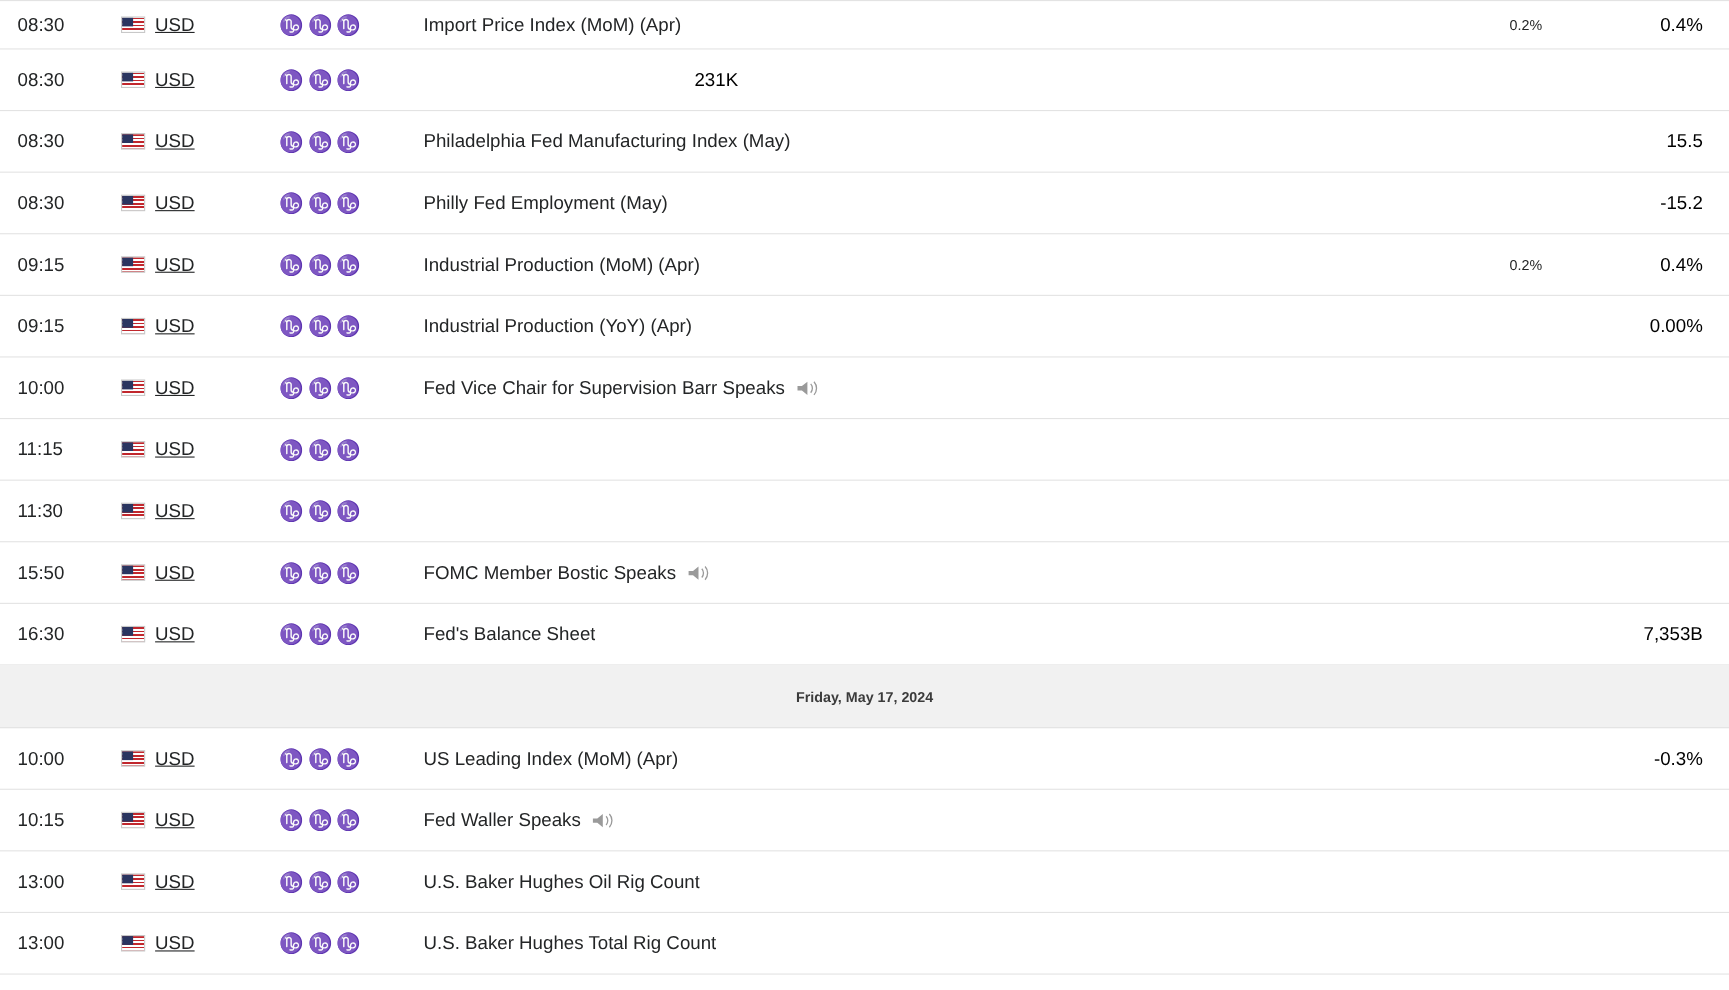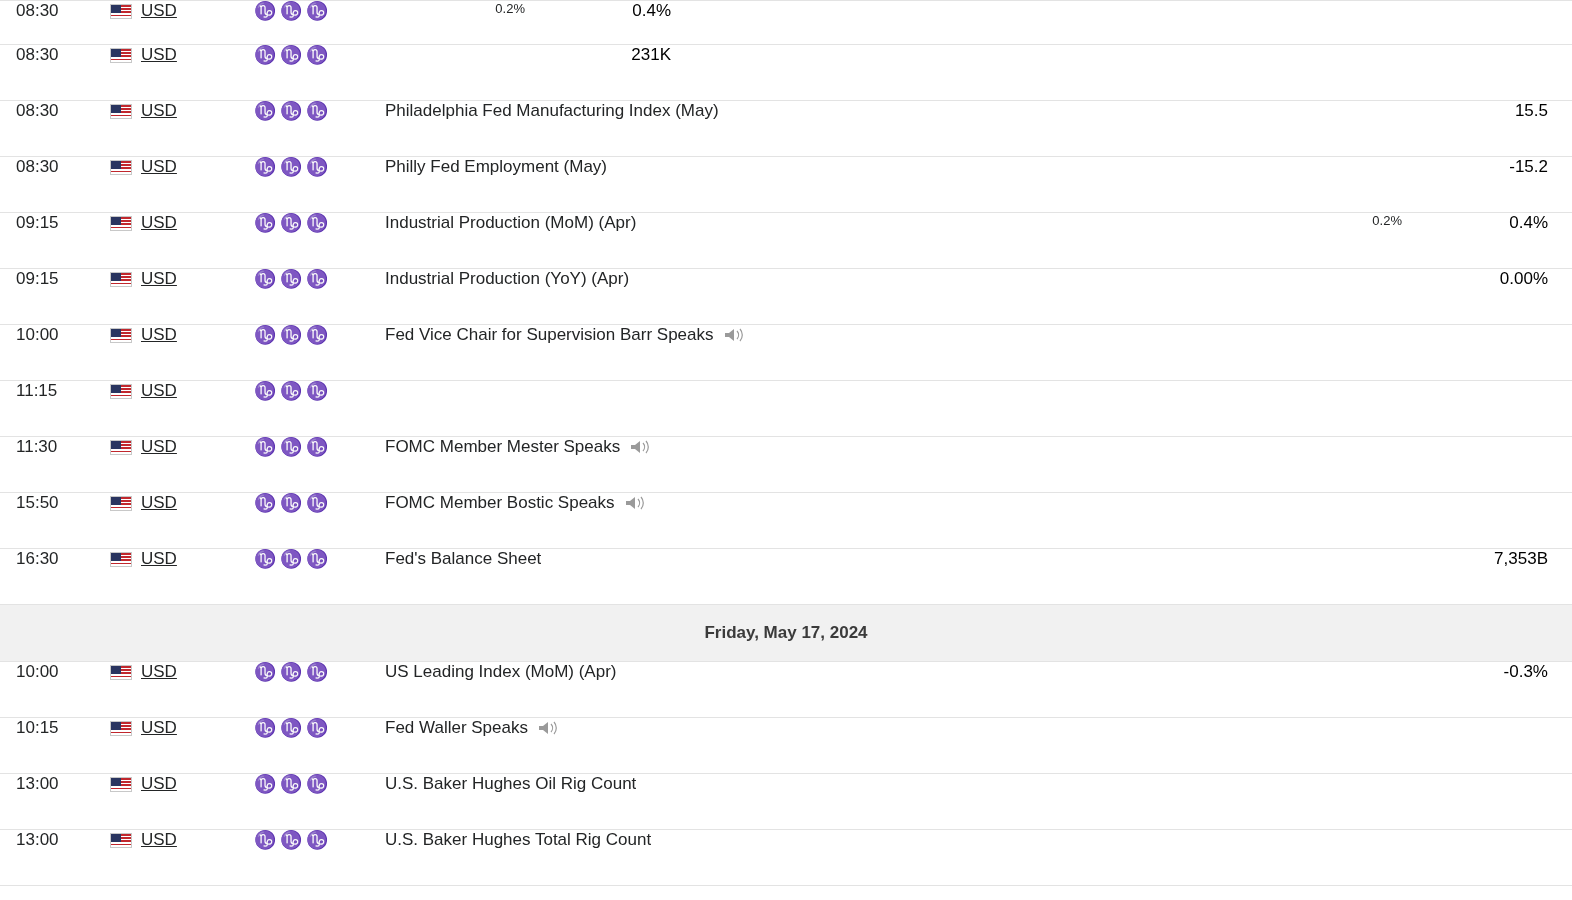--- a/index.html
+++ b/index.html
@@ -12,21 +12,21 @@
     height: 900px;
     font-family: "Liberation Sans", sans-serif;
     color: #232526;
     overflow: hidden;
   }
   .calendar {
     width: 1572px;
   }
   .row {
     display: flex;
-    align-items: flex-start;
+    align-items: center;
     height: 56px;
     border-bottom: 1px solid #e3e3e3;
     box-sizing: border-box;
   }
   .row.first {
     border-top: 1px solid #e3e3e3;
     height: 45px;
   }
   .cell-time {
     width: 110px;
@@ -134,21 +134,21 @@
     padding-right: 24px;
     box-sizing: border-box;
   }
   .day-header {
     height: 56px;
     display: flex;
     align-items: center;
     justify-content: center;
     background: #f1f1f1;
     border-bottom: 1px solid #e3e3e3;
-    font-size: 17px;
+    font-size: 13px;
     font-weight: bold;
     color: #3b3b3b;
   }
 </style>
 </head>
 <body>
 
 <div class="calendar" id="calendar">
     <div class="row first">
       <div class="cell-time">08:30</div>
@@ -156,20 +156,23 @@
         <span class="flag">
           <span class="canton"></span>
         </span>
         <span>USD</span>
       </div>
       <div class="cell-imp">
         <span class="bull">♑</span>
         <span class="bull">♑</span>
         <span class="bull off">♑</span>
       </div>
+      <div class="cell-event">
+        <span class="event-label">Import Price Index (MoM) (Apr)</span>
+      </div>
       <div class="cell-actual">0.2%</div>
       <div class="cell-forecast">0.4%</div>
     </div>
     <div class="row">
       <div class="cell-time">08:30</div>
       <div class="cell-cur">
         <span class="flag">
           <span class="canton"></span>
         </span>
         <span>USD</span>
@@ -306,30 +309,20 @@
         <span class="flag">
           <span class="canton"></span>
         </span>
         <span>USD</span>
       </div>
       <div class="cell-imp">
         <span class="bull">♑</span>
         <span class="bull">♑</span>
         <span class="bull off">♑</span>
       </div>
-      <div class="cell-event">
-        <span class="event-label">FOMC Member Mester Speaks</span>
-        <span class="speaker-icon">
-          <svg width="24" height="16" viewBox="0 0 24 16" aria-hidden="true">
-            <path d="M2 6 h4 l5 -4 v12 l-5 -4 h-4 z" fill="#9a9a9a"></path>
-            <path d="M14 4 a6 6 0 0 1 0 8" stroke="#9a9a9a" stroke-width="1.2" fill="none"></path>
-            <path d="M17 2 a9 9 0 0 1 0 12" stroke="#9a9a9a" stroke-width="1.2" fill="none"></path>
-          </svg>
-        </span>
-      </div>
       <div class="cell-actual"></div>
       <div class="cell-forecast"></div>
     </div>
     <div class="row">
       <div class="cell-time">15:50</div>
       <div class="cell-cur">
         <span class="flag">
           <span class="canton"></span>
         </span>
         <span>USD</span>

